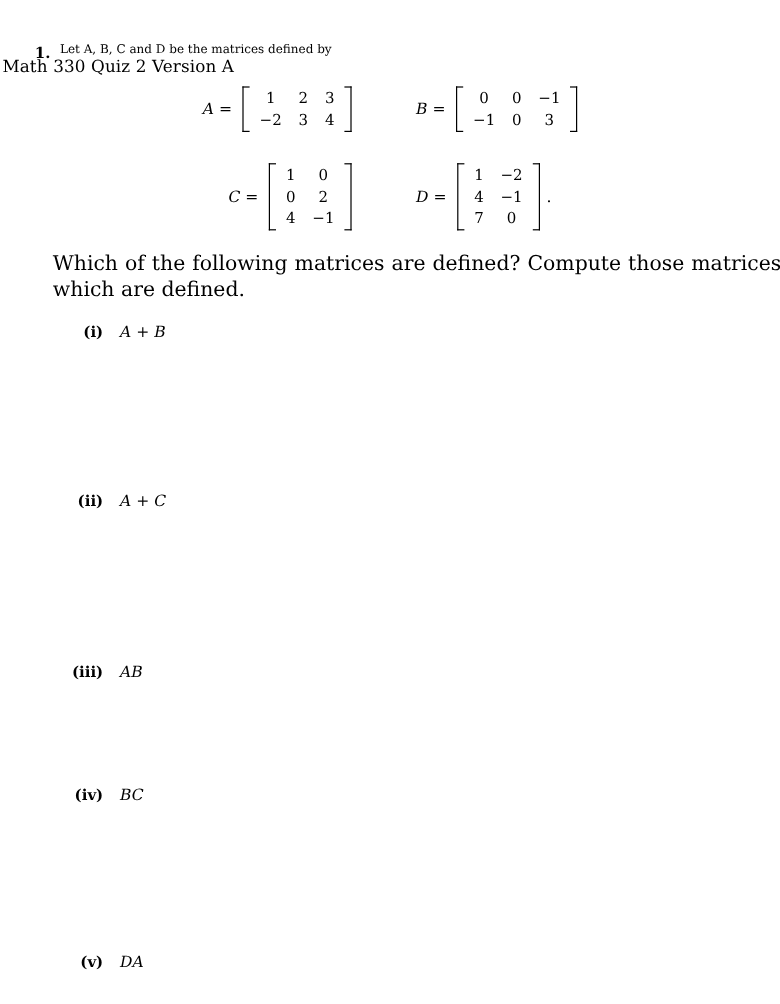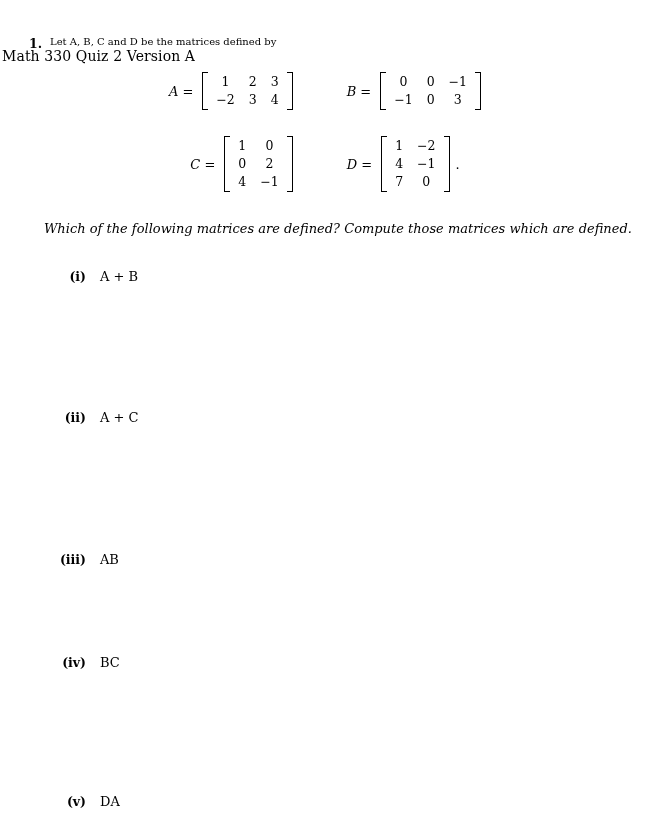--- a/index.html
+++ b/index.html
@@ -110,26 +110,25 @@
   }
   .period {
     display: inline-block;
     vertical-align: middle;
     padding-left: 2px;
     font-size: 13px;
   }
   .question {
     position: absolute;
     left: 44px;
-    top: 221px;
+    top: 209px;
     width: 607px;
-    font-size: 13px;
+    font-size: 17px;
     line-height: 1.3;
     text-align: justify;
-    font-style: italic;
   }
   .parts {
     position: absolute;
     left: 0;
     top: 0;
     width: 650px;
   }
   .part {
     position: absolute;
     left: 50px;
@@ -137,20 +136,21 @@
     font-size: 12.5px;
   }
   .part-label {
     display: inline-block;
     width: 36px;
     text-align: right;
     font-weight: bold;
     padding-right: 10px;
   }
   .part-expr {
+    font-style: italic;
     font-size: 13px;
   }
 </style>
 </head>
 <body>
 
 <div class="page">
 
   <div class="header">Math 330 Quiz 2 Version A</div>
 

